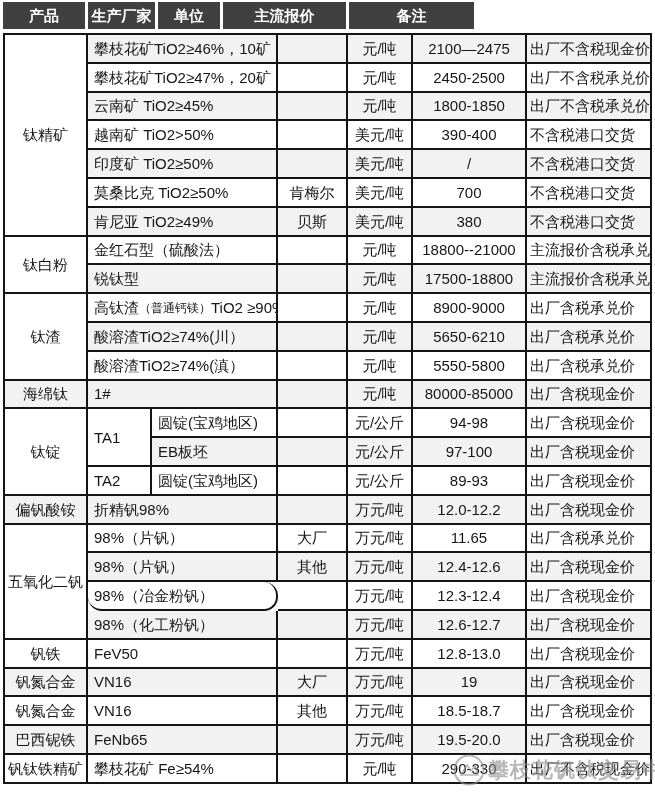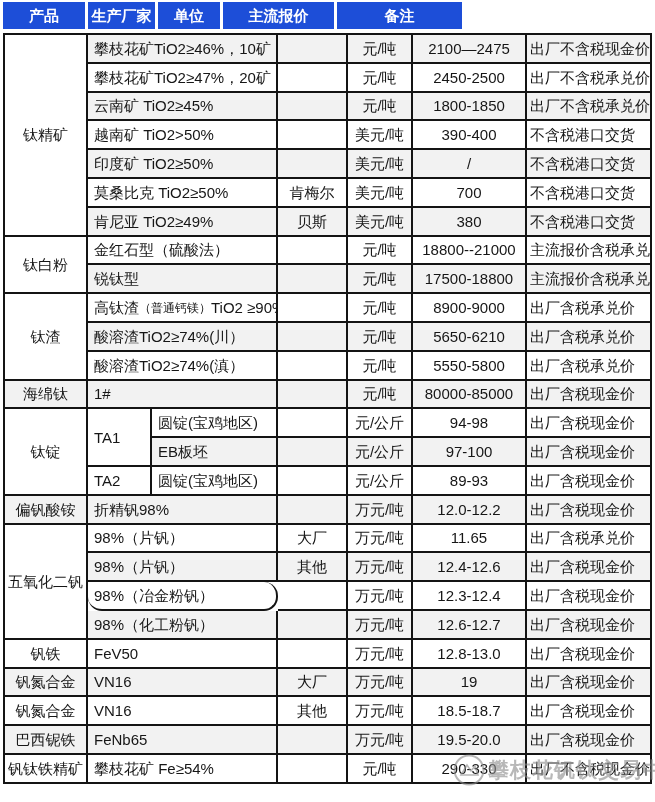--- a/index.html
+++ b/index.html
@@ -11,21 +11,21 @@
     color:#111;
     overflow:hidden;
   }
   
   .hdr{
     position:absolute;left:3px;top:2px;
     display:flex;width:649px;height:27px;
   }
   .hcell{
     box-sizing:border-box;
-    background:#1d4ed8;
+    background:#404040;
     color:#fff;font-weight:bold;font-size:15px;
     line-height:27px;text-align:center;
     white-space:nowrap;
   }
   .hcell.gap{border-right:3px solid #fff;}
   
   .grid{
     position:absolute;left:3px;top:33px;
     box-sizing:content-box;
     width:647px;
@@ -63,21 +63,21 @@
 </style>
 </head>
 <body>
 
 <div class="page">
 
   <div class="hdr">
     <div class="hcell gap" style="width:85px">产品</div>
     <div class="hcell gap" style="width:70px">生产厂家</div>
     <div class="hcell gap" style="width:65px">单位</div>
-    <div class="hcell gap" style="width:114px">主流报价</div>
+    <div class="hcell gap" style="width:126px">主流报价</div>
     <div class="hcell" style="width:125px">备注</div>
   </div>
 
   <div class="grid">
       <div class="cell c-center" style="grid-area: 1 / 1 / span 7 / span 1;">钛精矿</div>
       <div class="cell c-left stripe" style="grid-area: 1 / 2 / span 1 / span 2;">攀枝花矿TiO2≥46%，10矿</div>
       <div class="cell c-center stripe" style="grid-area: 1 / 4 / span 1 / span 1;"></div>
       <div class="cell c-center stripe" style="grid-area: 1 / 5 / span 1 / span 1;">元/吨</div>
       <div class="cell c-center stripe" style="grid-area: 1 / 6 / span 1 / span 1;">2100—2475</div>
       <div class="cell c-note stripe" style="grid-area: 1 / 7 / span 1 / span 1;">出厂不含税现金价</div>

